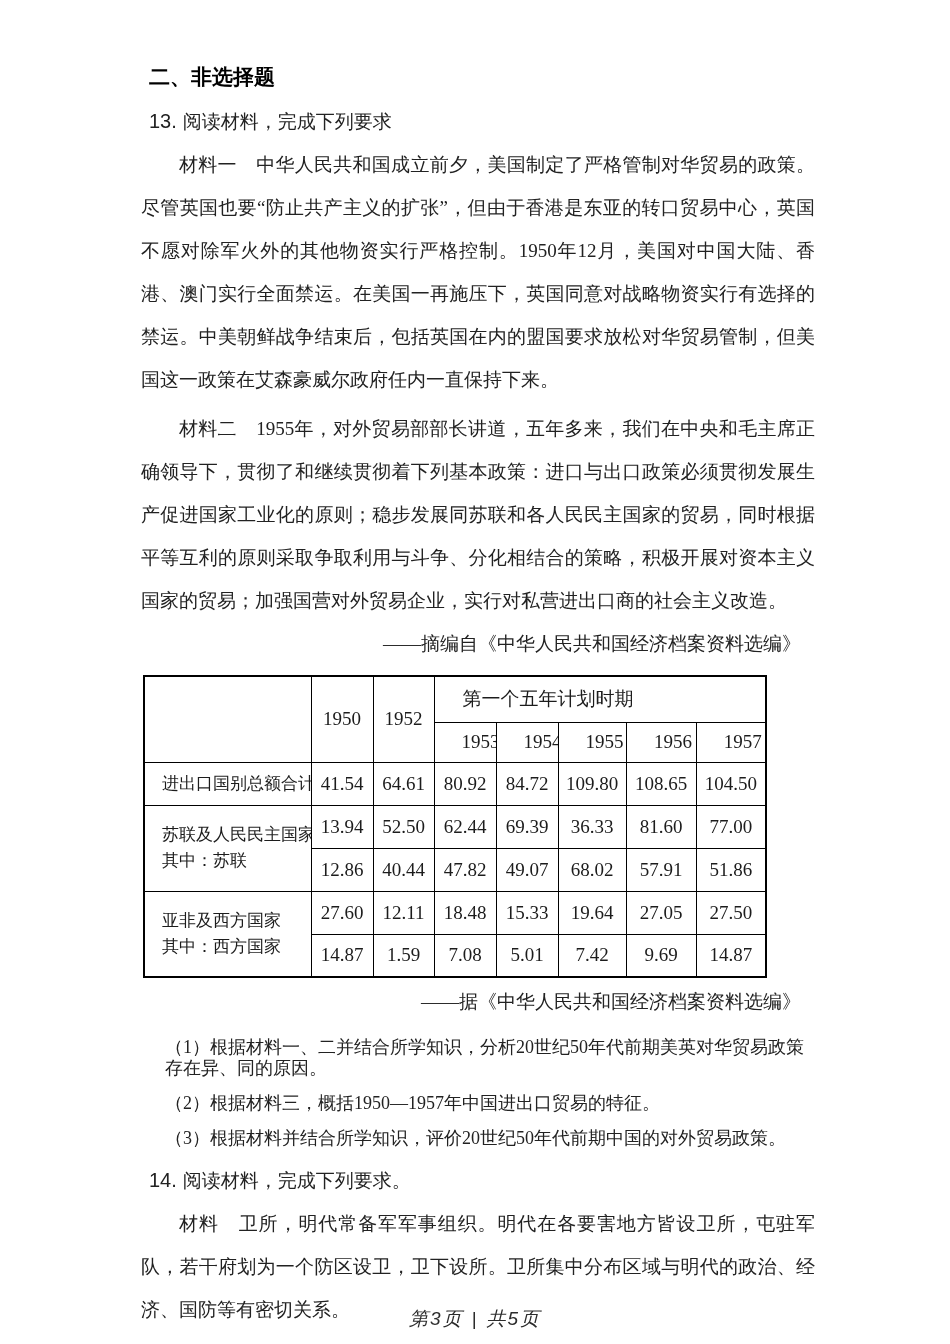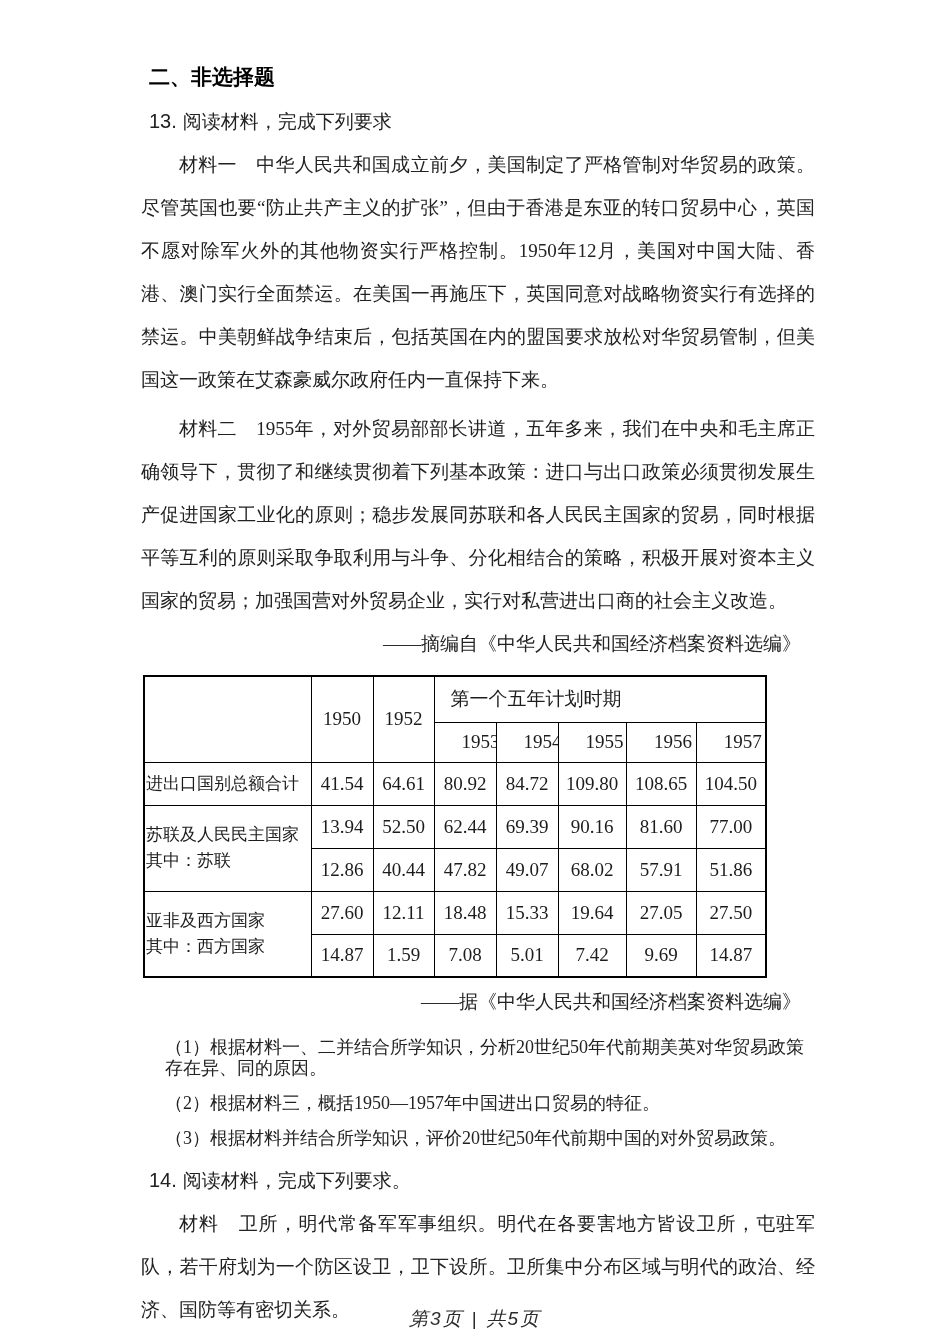--- a/index.html
+++ b/index.html
@@ -66,27 +66,27 @@
   table.data-table td {
     border: 1px solid #000;
     text-align: center;
     padding: 0 3px;
     height: 43px;
     overflow: hidden;
     white-space: nowrap;
   }
   table.data-table td.lbl {
     text-align: left;
-    padding-left: 1px;
+    padding-left: 17px;
     font-size: 17px;
     line-height: 26px;
   }
   table.data-table td.group {
     text-align: left;
-    padding-left: 16px;
+    padding-left: 28px;
     height: 46px;
   }
   table.data-table tr.subyears td { height: 40px; padding-left: 27px; }
 
   .question {
     margin: 14px 0 0 24px;
     font-size: 18px;
     line-height: 21px;
     color: #222;
   }
@@ -159,21 +159,21 @@
       </tr>
       <tr>
         <td class="lbl" rowspan="2">
           <span>苏联及人民民主国家</span><br>
           <span>其中：苏联</span>
         </td>
         <td>13.94</td>
         <td>52.50</td>
         <td>62.44</td>
         <td>69.39</td>
-        <td>90.16</td>
+        <td>36.33</td>
         <td>81.60</td>
         <td>77.00</td>
       </tr>
       <tr>
         <td>12.86</td>
         <td>40.44</td>
         <td>47.82</td>
         <td>49.07</td>
         <td>68.02</td>
         <td>57.91</td>

